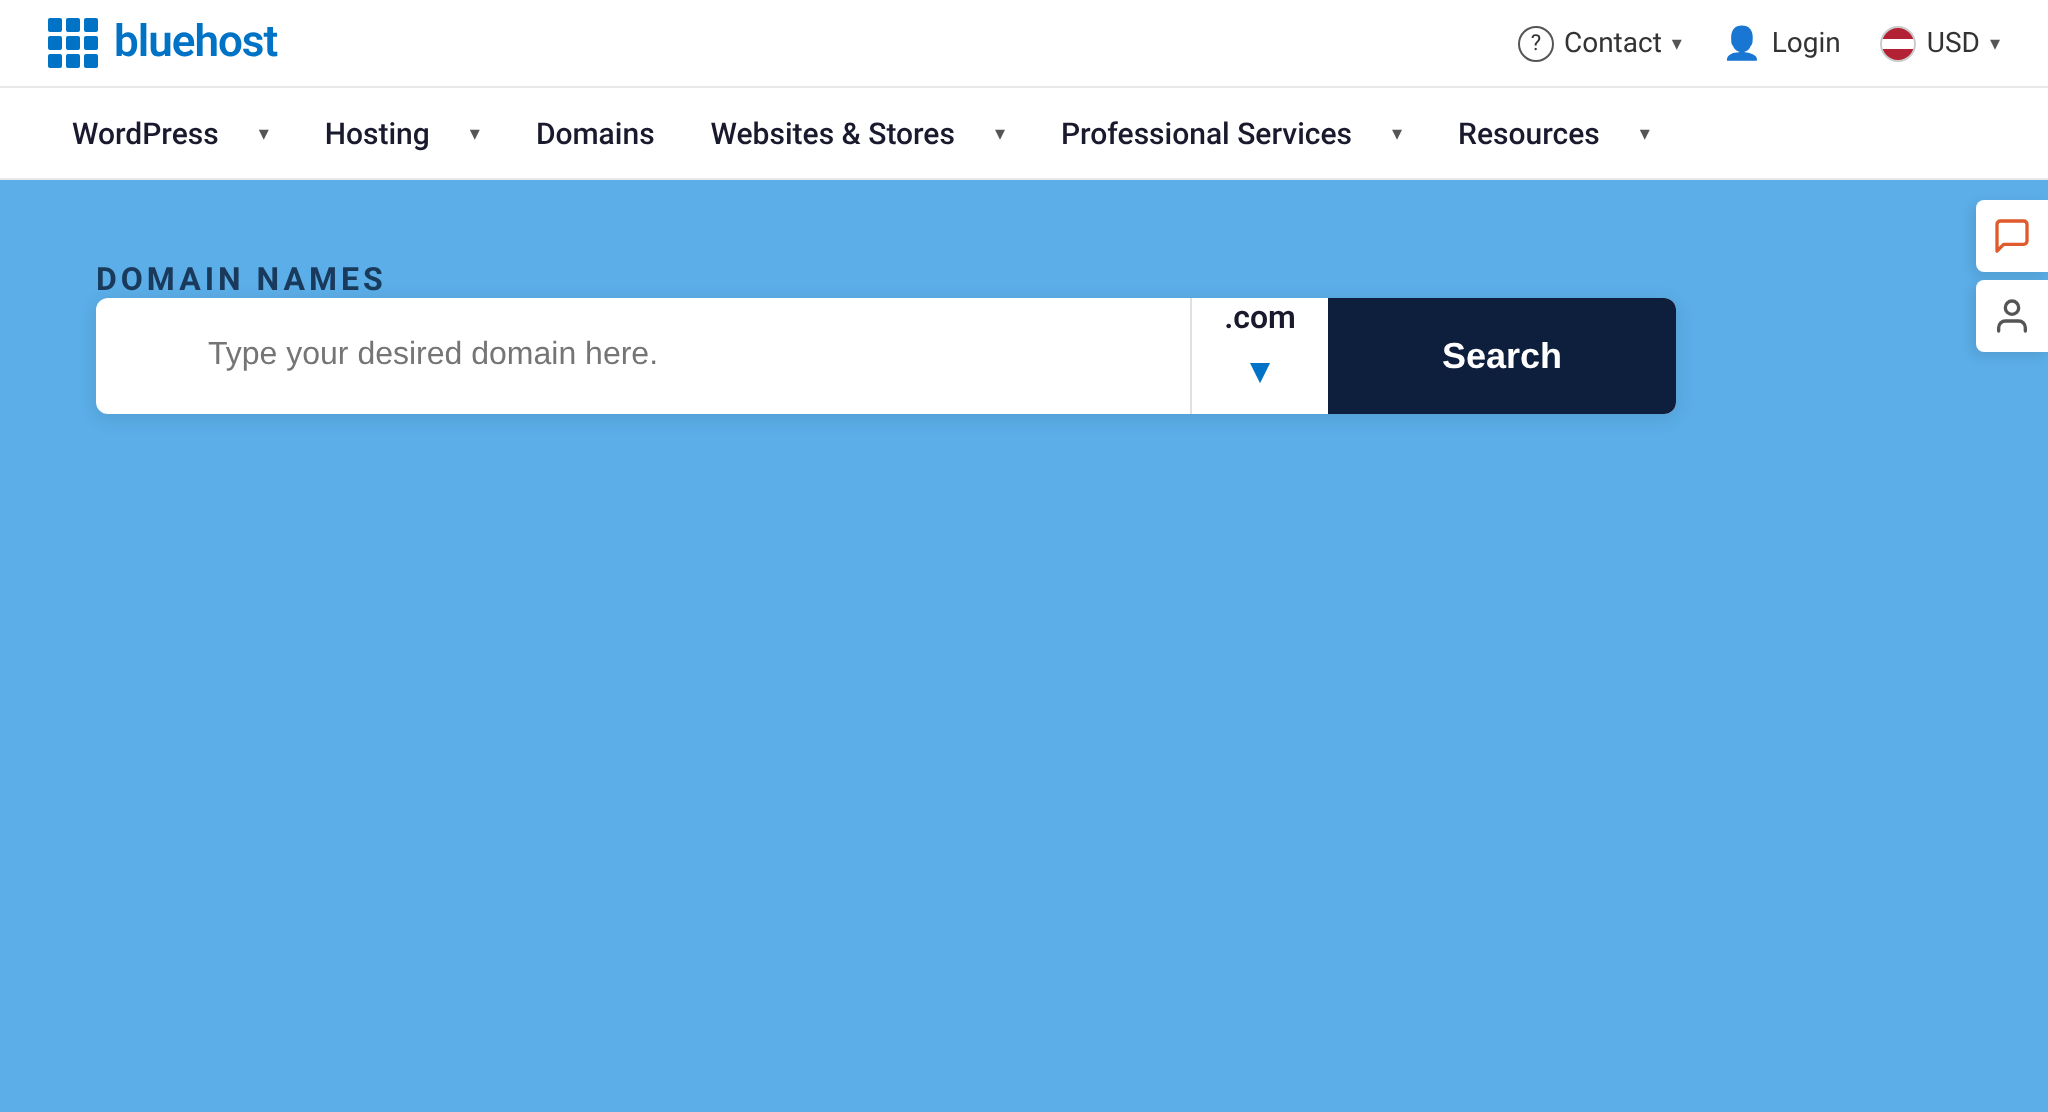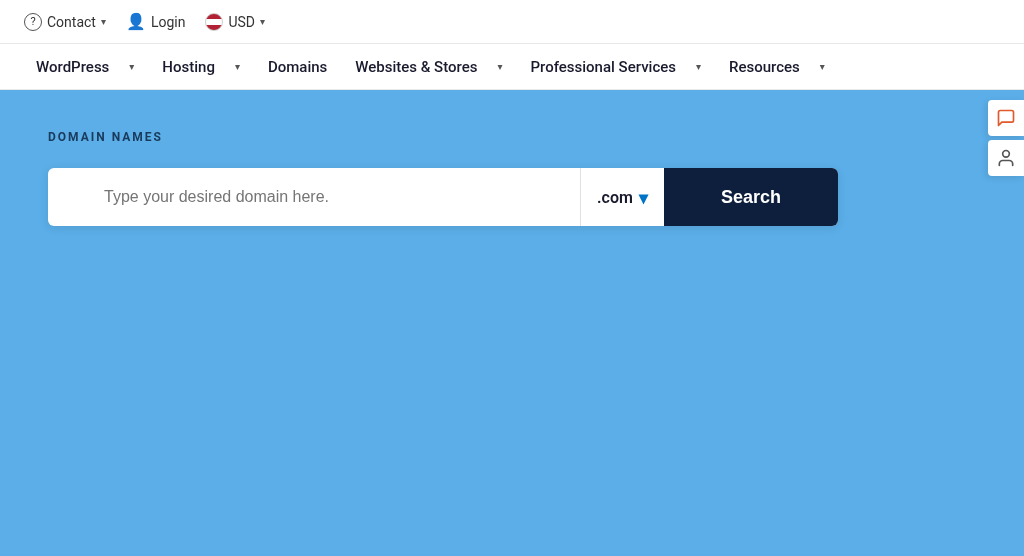--- a/index.html
+++ b/index.html
@@ -105,26 +105,26 @@
     }
 
     
     .hero {
       background: #5baee8;
       padding: 40px 48px 0 48px;
       position: relative;
       height: calc(556px - 90px);
     }
     .domain-label {
-      font-size: 12px;
+      font-size: 16px;
       font-weight: 700;
       letter-spacing: 2px;
       color: #1a3a5c;
       text-transform: uppercase;
-      margin-bottom: 24px;
+      margin-bottom: 0;
     }
     .hero-content {
       display: flex;
       align-items: flex-start;
       justify-content: space-between;
       margin-bottom: 36px;
     }
     .hero-left { max-width: 480px; }
     .hero-title {
       font-size: 46px;
@@ -173,20 +173,21 @@
     .tld-selector {
       display: flex;
       align-items: center;
       gap: 6px;
       padding: 0 16px;
       border-left: 1px solid #e0e0e0;
       cursor: pointer;
       font-size: 16px;
       font-weight: 600;
       color: #1a1a2e;
+      flex-direction: column;
     }
     .tld-caret {
       color: #0073c6;
       font-size: 18px;
     }
     .search-btn {
       background: #0d1f3c;
       color: #fff;
       border: none;
       padding: 0 57px;
@@ -214,20 +215,34 @@
       align-items: center;
       justify-content: center;
       cursor: pointer;
       box-shadow: -2px 2px 6px rgba(0,0,0,0.1);
     }
   </style>
 </head>
 <body>
 
 <div class="top-bar">
+  <div class="logo-area">
+    <div class="logo-grid">
+      <span></span>
+        <span></span>
+        <span></span>
+      <span></span>
+        <span></span>
+        <span></span>
+      <span></span>
+        <span></span>
+        <span></span>
+    </div>
+    <span class="logo-text">bluehost</span>
+  </div>
   <div class="top-bar-right">
     <div class="top-bar-item">
       <div class="icon-circle">?</div>
       <span>Contact</span>
       <span class="caret">▾</span>
     </div>
     <div class="top-bar-item">
       <span class="icon-person">👤</span>
       <span>Login</span>
     </div>

